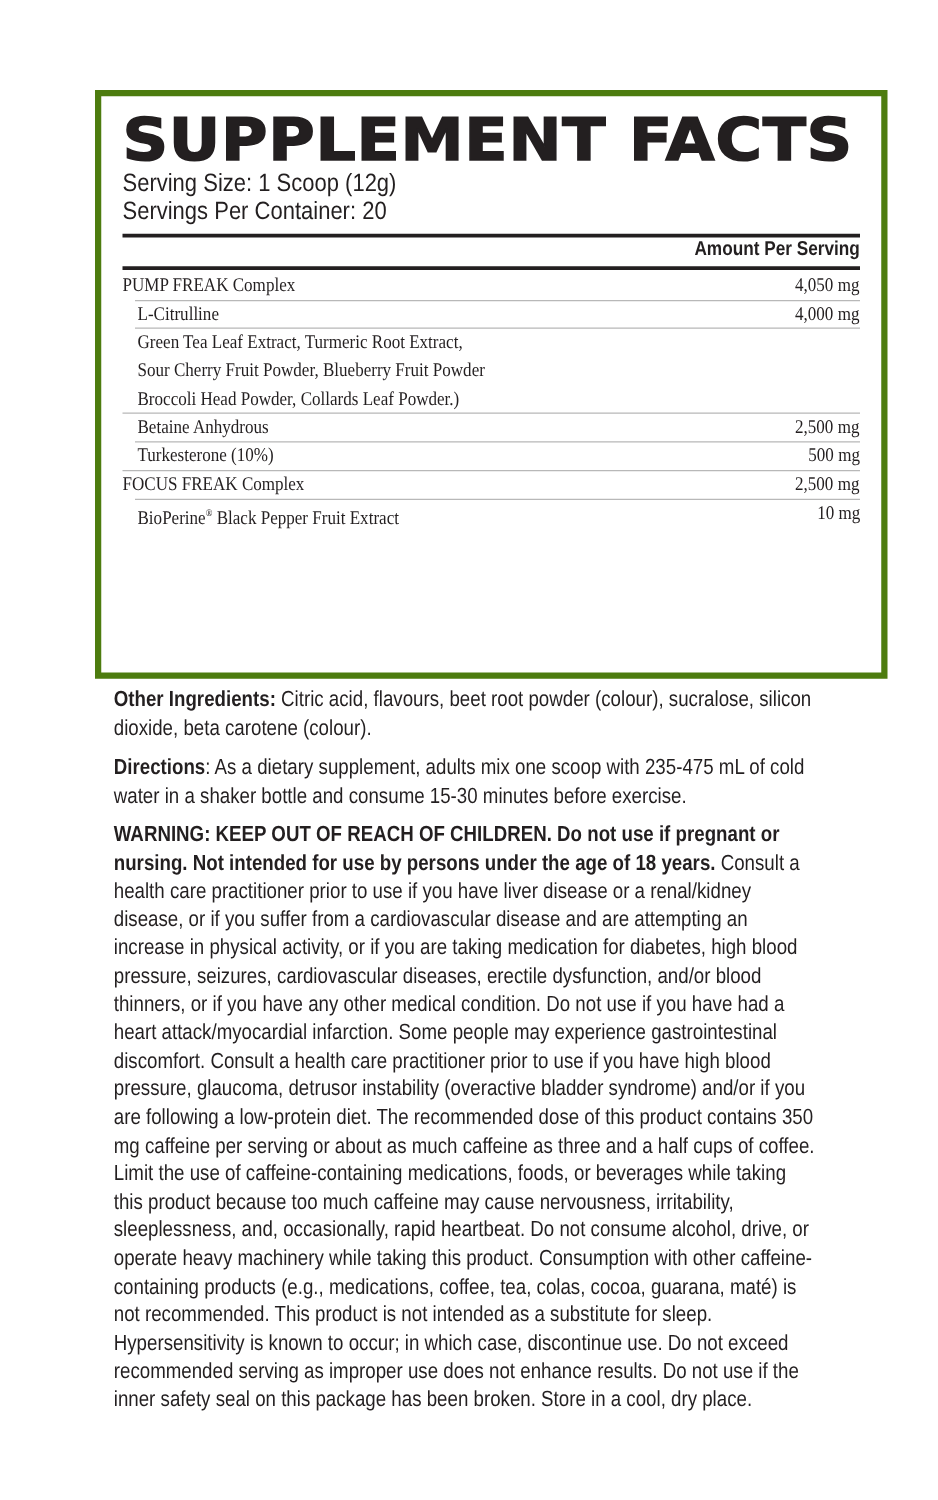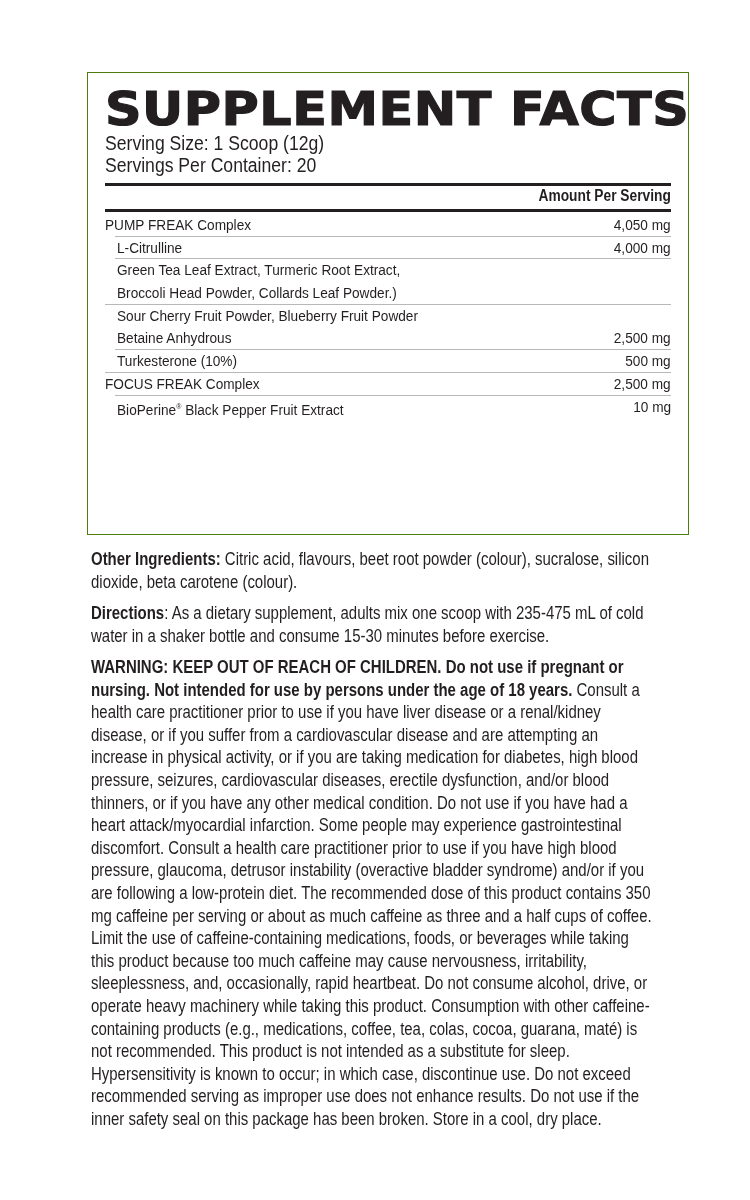--- a/index.html
+++ b/index.html
@@ -1,41 +1,41 @@
 <!DOCTYPE html>
 <html><head>
 <meta charset="utf-8">
 <style>
   html, body { margin: 0; padding: 0; background: #ffffff; }
   body {
     width: 750px; height: 1200px; position: relative; overflow: hidden;
     font-family: "Liberation Sans", sans-serif; color: #231f20;
   }
   #facts-box {
-    position: absolute; left: 87px; top: 72px; width: 600px; height: 461px;
-    border: 1px solid #4d7c0f; box-sizing: content-box;
+    position: absolute; left: 76px; top: 72px; width: 600px; height: 461px;
+    border: 5px solid #4d7c0f; box-sizing: content-box; padding-left: 24px;
   }
   .title {
     position: absolute; left: 17px; top: 12px;
     font-family: "DejaVu Sans", sans-serif; font-weight: 900;
     font-size: 47px; letter-spacing: 0.5px; line-height: 47px;
     transform: scaleX(1.08); transform-origin: left top; white-space: nowrap;
     -webkit-text-stroke: 1.2px #231f20;
   }
   .serving {
     position: absolute; left: 17px; font-size: 20px; line-height: 22px;
     transform: scaleX(0.88); transform-origin: left top; white-space: nowrap;
   }
   .rule-thick { position: absolute; left: 17px; right: 17px; height: 3px; background: #231f20; }
   .amount-header {
     position: absolute; right: 17px; top: 114px; font-weight: bold; font-size: 16px;
     transform: scaleX(0.86); transform-origin: right top; white-space: nowrap;
   }
   .rows { position: absolute; left: 17px; right: 17px; top: 141px; }
-  .row { position: relative; height: 22.7px; font-size: 15.5px; line-height: 22.7px; white-space: nowrap; }
+  .row { position: relative; height: 22.7px; font-size: 15.5px; line-height: 22.7px; white-space: nowrap; font-family: Liberation Serif, serif; }
   .row .name { position: absolute; left: 0; top: 0; transform: scaleX(0.88); transform-origin: left center; }
   .row.sub .name { left: 12px; }
   .row .amt { position: absolute; right: 0; top: 0; transform: scaleX(0.88); transform-origin: right center; }
   .row .line { position: absolute; left: 0; right: 0; bottom: 0; height: 1px; background: #b8b8b8; }
   .row .line.indent { left: 10px; }
   sup.reg { font-size: 8px; vertical-align: 6px; }
   .body-text {
     position: absolute; left: 91px; width: 660px; font-size: 17.5px; line-height: 22.6px;
     transform: scaleX(0.855); transform-origin: left top;
   }
@@ -59,25 +59,25 @@
       </div>
       <div class="row sub">
         <span class="name"><span>L-Citrulline</span></span>
         <span class="amt">4,000 mg</span>
         <div class="line indent"></div>
       </div>
       <div class="row sub">
         <span class="name"><span>Green Tea Leaf Extract, Turmeric Root Extract,</span></span>
       </div>
       <div class="row sub">
+        <span class="name"><span>Sour Cherry Fruit Powder, Blueberry Fruit Powder</span></span>
+      </div>
+      <div class="row sub">
         <span class="name"><span>Broccoli Head Powder, Collards Leaf Powder.)</span></span>
         <div class="line"></div>
-      </div>
-      <div class="row sub">
-        <span class="name"><span>Sour Cherry Fruit Powder, Blueberry Fruit Powder</span></span>
       </div>
       <div class="row sub">
         <span class="name"><span>Betaine Anhydrous</span></span>
         <span class="amt">2,500 mg</span>
         <div class="line indent"></div>
       </div>
       <div class="row sub">
         <span class="name"><span>Turkesterone (10%)</span></span>
         <span class="amt">500 mg</span>
         <div class="line"></div>

